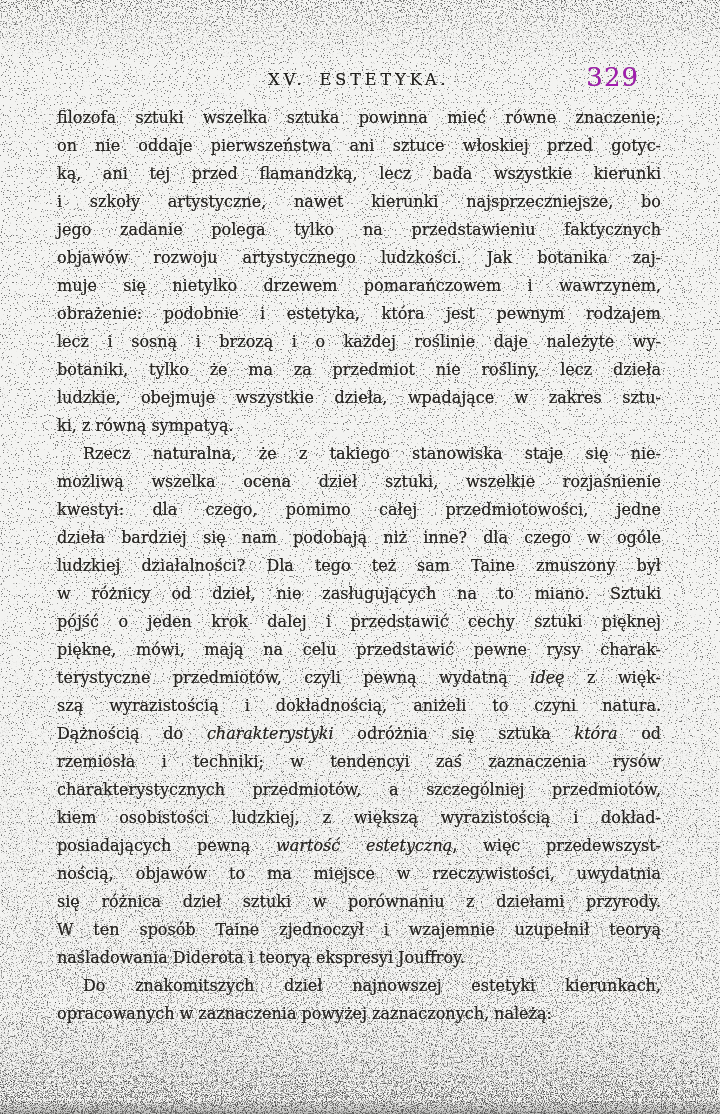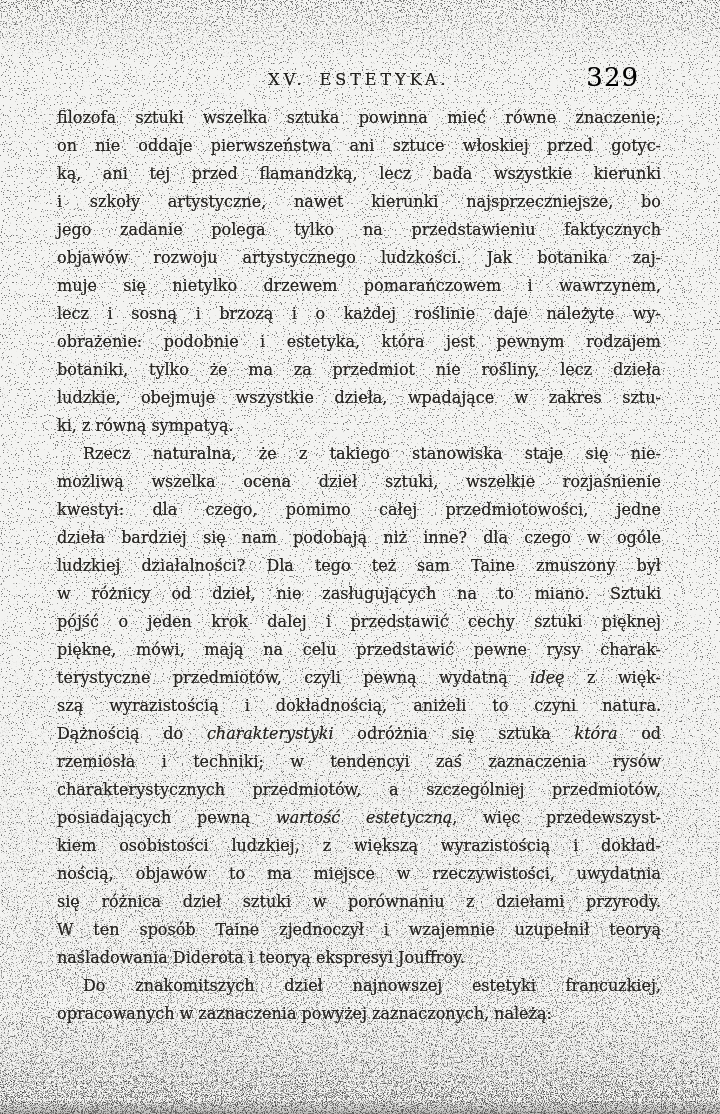--- a/index.html
+++ b/index.html
@@ -37,21 +37,21 @@
     text-shadow: 0 0 0.5px rgba(30,28,25,0.55);
     white-space: nowrap;
   }
   .heading .sect { margin-right: 14px; }
   .pagenum {
     position: absolute;
     right: 22px;
     top: -4px;
     font-size: 26px;
     letter-spacing: 1px;
-    color: #000000;
+    color: #a21caf;
     text-shadow: 0 0 0.5px rgba(30,28,25,0.5);
   }
   .textblock {
     position: absolute;
     top: 104px;
     left: 57px;
     width: 604px;
     font-size: 16px;
     line-height: 28px;
     text-shadow: 0 0 0.55px rgba(35,32,28,0.6);
@@ -136,47 +136,47 @@
 
   <div class="textblock" id="textblock">
       <div>
         <div class="line">filozofa sztuki wszelka sztuka powinna mieć równe znaczenie;</div>
         <div class="line">on nie oddaje pierwszeństwa ani sztuce włoskiej przed gotyc-</div>
         <div class="line">ką, ani tej przed flamandzką, lecz bada wszystkie kierunki</div>
         <div class="line">i szkoły artystyczne, nawet kierunki najsprzeczniejsze, bo</div>
         <div class="line">jego zadanie polega tylko na przedstawieniu faktycznych</div>
         <div class="line">objawów rozwoju artystycznego ludzkości. Jak botanika zaj-</div>
         <div class="line">muje się nietylko drzewem pomarańczowem i wawrzynem,</div>
+        <div class="line">obrażenie: podobnie i estetyka, która jest pewnym rodzajem</div>
         <div class="line">lecz i sosną i brzozą i o każdej roślinie daje należyte wy-</div>
-        <div class="line">obrażenie: podobnie i estetyka, która jest pewnym rodzajem</div>
         <div class="line">botaniki, tylko że ma za przedmiot nie rośliny, lecz dzieła</div>
         <div class="line">ludzkie, obejmuje wszystkie dzieła, wpadające w zakres sztu-</div>
         <div class="line lastline">ki, z równą sympatyą.</div>
       </div>
       <div>
         <div class="line indent">Rzecz naturalna, że z takiego stanowiska staje się nie-</div>
         <div class="line">możliwą wszelka ocena dzieł sztuki, wszelkie rozjaśnienie</div>
         <div class="line">kwestyi: dla czego, pomimo całej przedmiotowości, jedne</div>
         <div class="line">dzieła bardziej się nam podobają niż inne? dla czego w ogóle</div>
         <div class="line">ludzkiej działalności? Dla tego też sam Taine zmuszony był</div>
         <div class="line">w różnicy od dzieł, nie zasługujących na to miano. Sztuki</div>
         <div class="line">pójść o jeden krok dalej i przedstawić cechy sztuki pięknej</div>
         <div class="line">piękne, mówi, mają na celu przedstawić pewne rysy charak-</div>
         <div class="line">terystyczne przedmiotów, czyli pewną wydatną <i>ideę</i> z więk-</div>
         <div class="line">szą wyrazistością i dokładnością, aniżeli to czyni natura.</div>
         <div class="line">Dążnością do <i>charakterystyki</i> odróżnia się sztuka <i>która</i> od</div>
         <div class="line">rzemiosła i techniki; w tendencyi zaś zaznaczenia rysów</div>
         <div class="line">charakterystycznych przedmiotów, a szczególniej przedmiotów,</div>
+        <div class="line">kiem osobistości ludzkiej, z większą wyrazistością i dokład-</div>
         <div class="line">posiadających pewną <i>wartość estetyczną</i>, więc przedewszyst-</div>
-        <div class="line">kiem osobistości ludzkiej, z większą wyrazistością i dokład-</div>
         <div class="line">nością, objawów to ma miejsce w rzeczywistości, uwydatnia</div>
         <div class="line">się różnica dzieł sztuki w porównaniu z dziełami przyrody.</div>
         <div class="line">W ten sposób Taine zjednoczył i wzajemnie uzupełnił teoryą</div>
         <div class="line lastline">naśladowania Diderota i teoryą ekspresyi Jouffroy.</div>
       </div>
       <div>
-        <div class="line indent">Do znakomitszych dzieł najnowszej estetyki francuzkiej,</div>
+        <div class="line indent">Do znakomitszych dzieł najnowszej estetyki kierunkach,</div>
         <div class="line lastline">opracowanych w zaznaczenia powyżej zaznaczonych, należą:</div>
       </div>
     </div>
 
   <div class="bottom-shade"></div>
 </div>
 
 </body></html>

